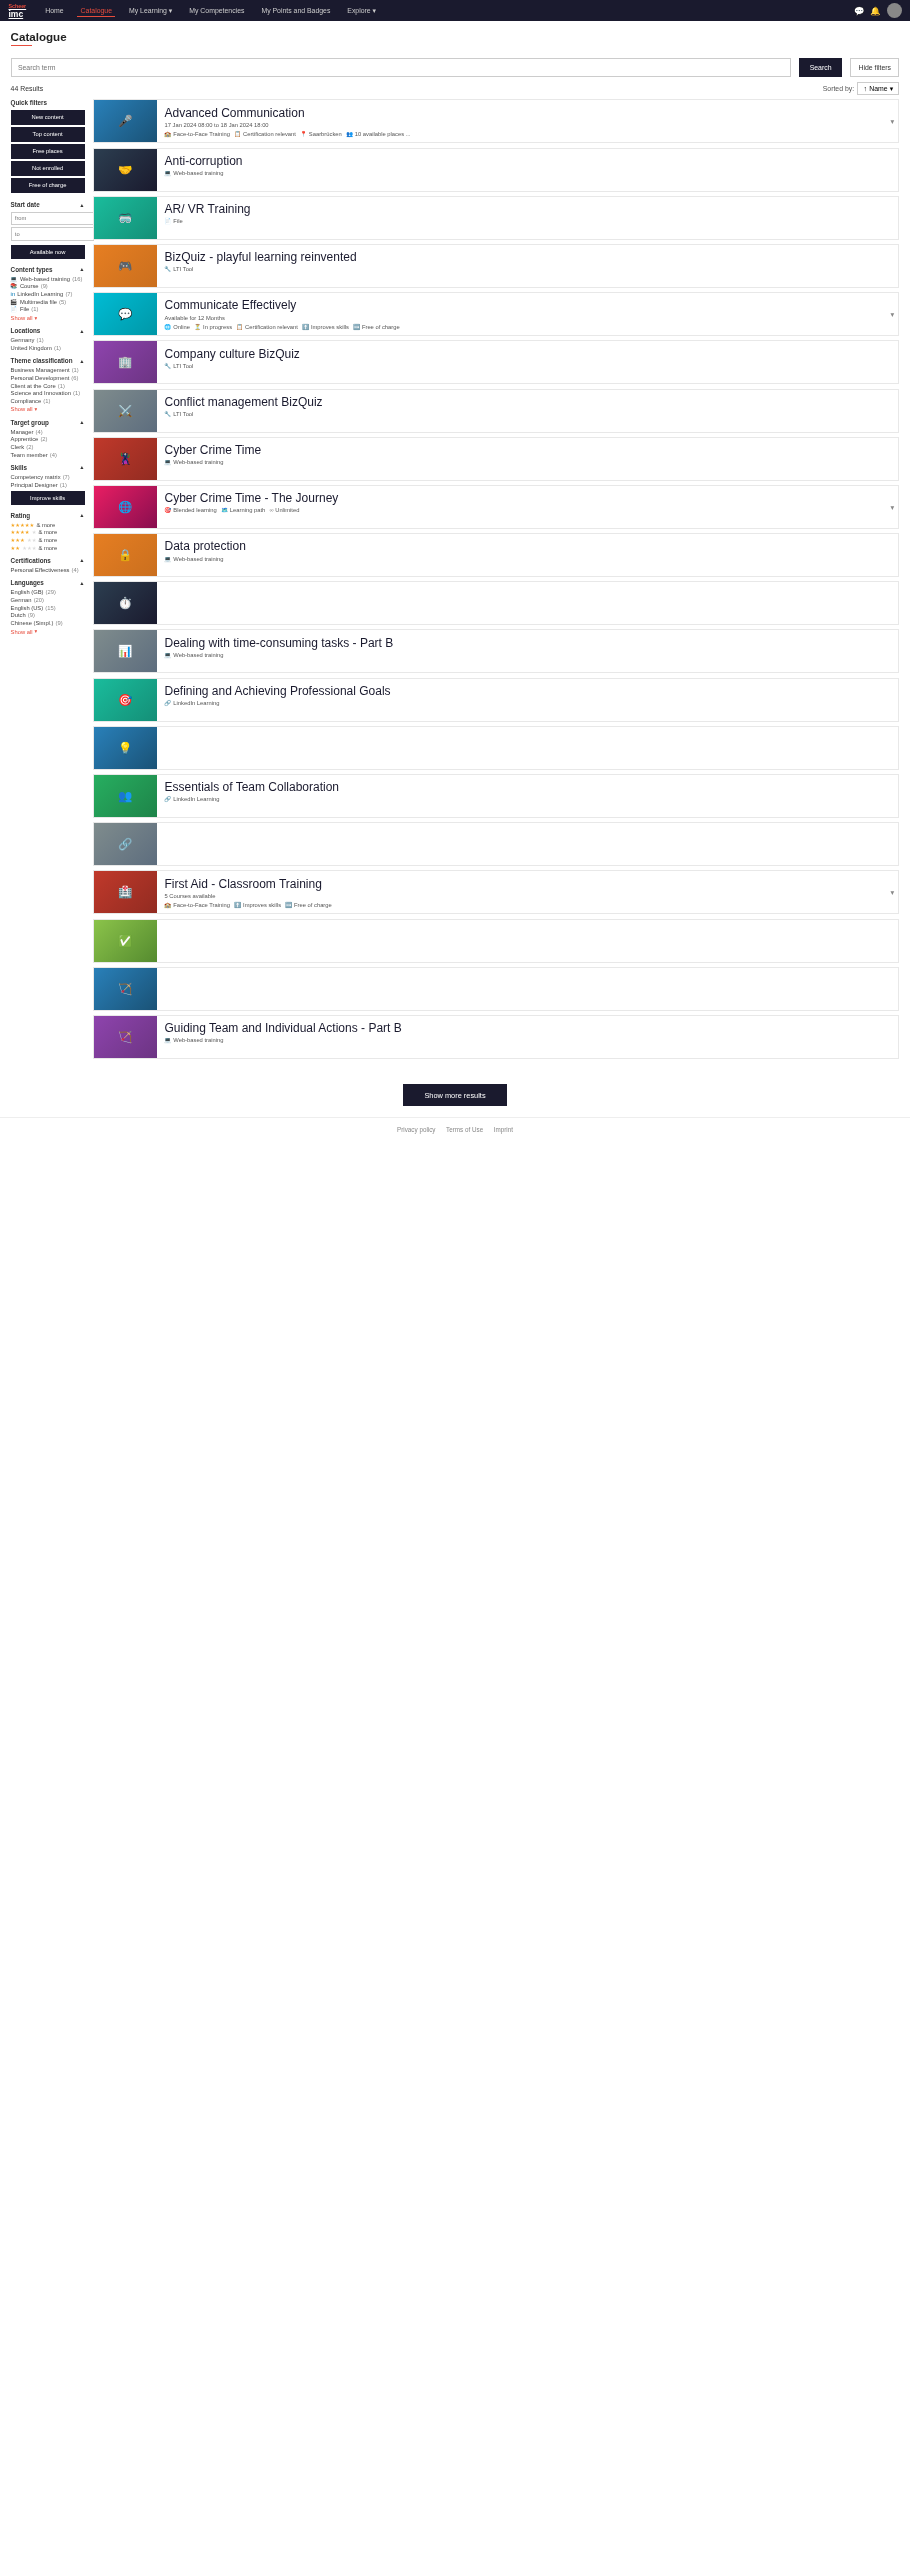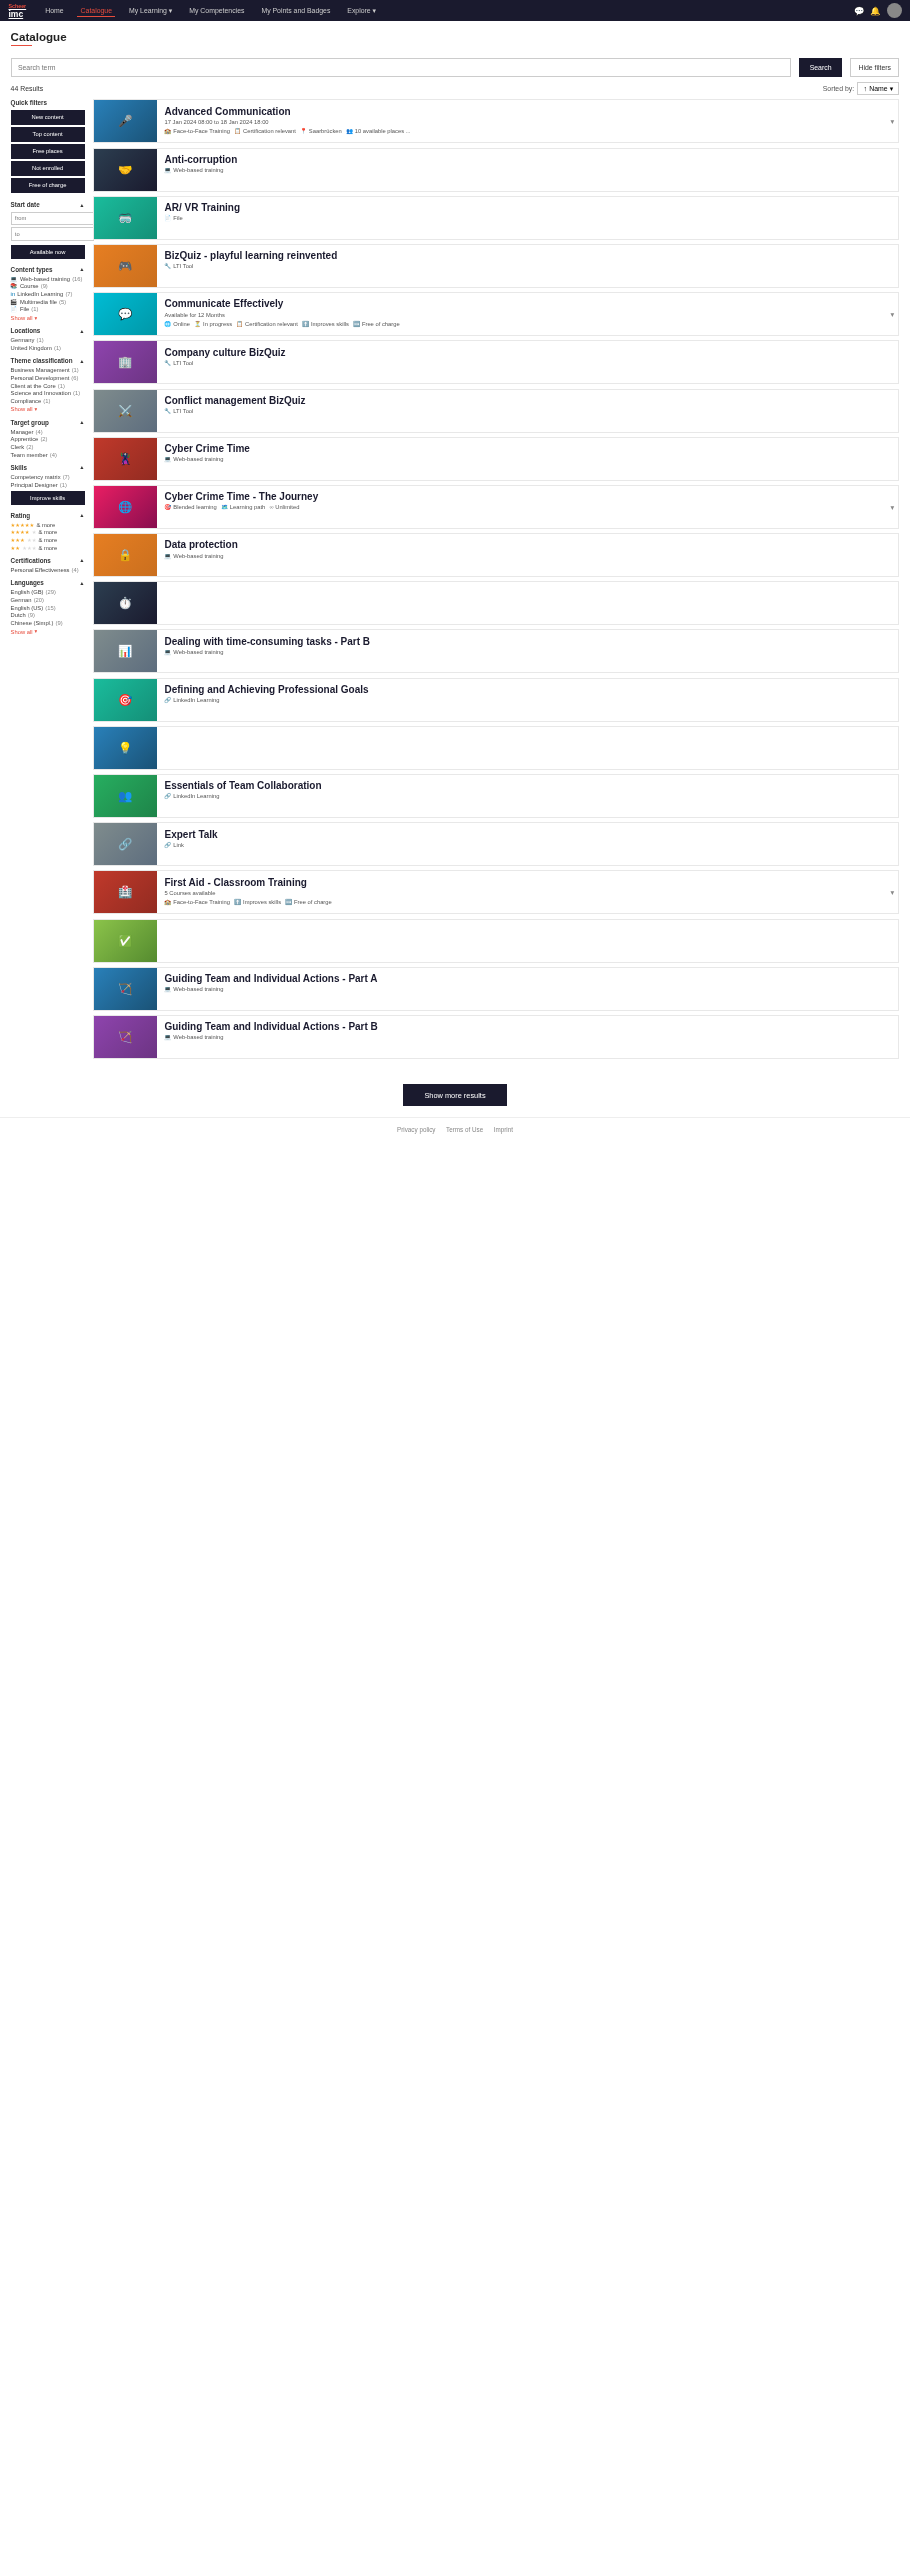--- a/index.html
+++ b/index.html
@@ -131,21 +131,21 @@
       border: 0.5px solid #e8e8e8;
       background: white;
       margin-bottom: 4.2px;
       display: flex;
       align-items: stretch;
       min-height: 42px;
       position: relative;
     }
     .thumb-placeholder { width: 63px; height: 42px; background: #ddd; display: flex; align-items: center; justify-content: center; font-size: 10.6px; color: #aaa; }
     .course-info { flex: 1; padding: 5.3px 7.4px; }
-    .course-title { font-size: 10px; font-weight: bold; color: #1a1a2e; margin-bottom: 2.1px; }
+    .course-title { font-size: 12px; font-weight: normal; color: #1a1a2e; margin-bottom: 2.1px; }
     .course-subtitle { font-size: 5.8px; color: #555; margin-bottom: 3.2px; }
     .course-tags { display: flex; flex-wrap: wrap; gap: 4.2px; font-size: 5.8px; color: #555; }
     .course-tag { display: flex; align-items: center; gap: 1.6px; }
     .tag-icon { font-size: 5.8px; color: #888; }
     .course-expand { position: absolute; right: 4.2px; top: 50%; transform: translateY(-50%); font-size: 7.4px; color: #888; cursor: pointer; }
 
     
     .ct-web { color: #3498db; }
     .ct-course { color: #9b59b6; }
     .ct-linkedin { color: #0077b5; }
@@ -638,29 +638,20 @@
             <div class="course-tags">
               <span class="course-tag">
                 <span class="tag-icon">🔗</span>
                 <span>LinkedIn Learning</span>
               </span>
             </div>
           </div>
         </div>
         <div class="course-card">
           <div class="thumb-placeholder thumb-gray">🔗</div>
-          <div class="course-info">
-            <div class="course-title">Expert Talk</div>
-            <div class="course-tags">
-              <span class="course-tag">
-                <span class="tag-icon">🔗</span>
-                <span>Link</span>
-              </span>
-            </div>
-          </div>
         </div>
         <div class="course-card">
           <div class="thumb-placeholder thumb-red">🏥</div>
           <div class="course-info">
             <div class="course-title">First Aid - Classroom Training</div>
             <div class="course-subtitle">5 Courses available</div>
             <div class="course-tags">
               <span class="course-tag">
                 <span class="tag-icon">🏫</span>
                 <span>Face-to-Face Training</span>
@@ -675,29 +666,20 @@
               </span>
             </div>
           </div>
           <span class="course-expand">▾</span>
         </div>
         <div class="course-card">
           <div class="thumb-placeholder thumb-lime">✅</div>
         </div>
         <div class="course-card">
           <div class="thumb-placeholder thumb-blue">🏹</div>
-          <div class="course-info">
-            <div class="course-title">Guiding Team and Individual Actions - Part A</div>
-            <div class="course-tags">
-              <span class="course-tag">
-                <span class="tag-icon">💻</span>
-                <span>Web-based training</span>
-              </span>
-            </div>
-          </div>
         </div>
         <div class="course-card">
           <div class="thumb-placeholder thumb-purple">🏹</div>
           <div class="course-info">
             <div class="course-title">Guiding Team and Individual Actions - Part B</div>
             <div class="course-tags">
               <span class="course-tag">
                 <span class="tag-icon">💻</span>
                 <span>Web-based training</span>
               </span>

